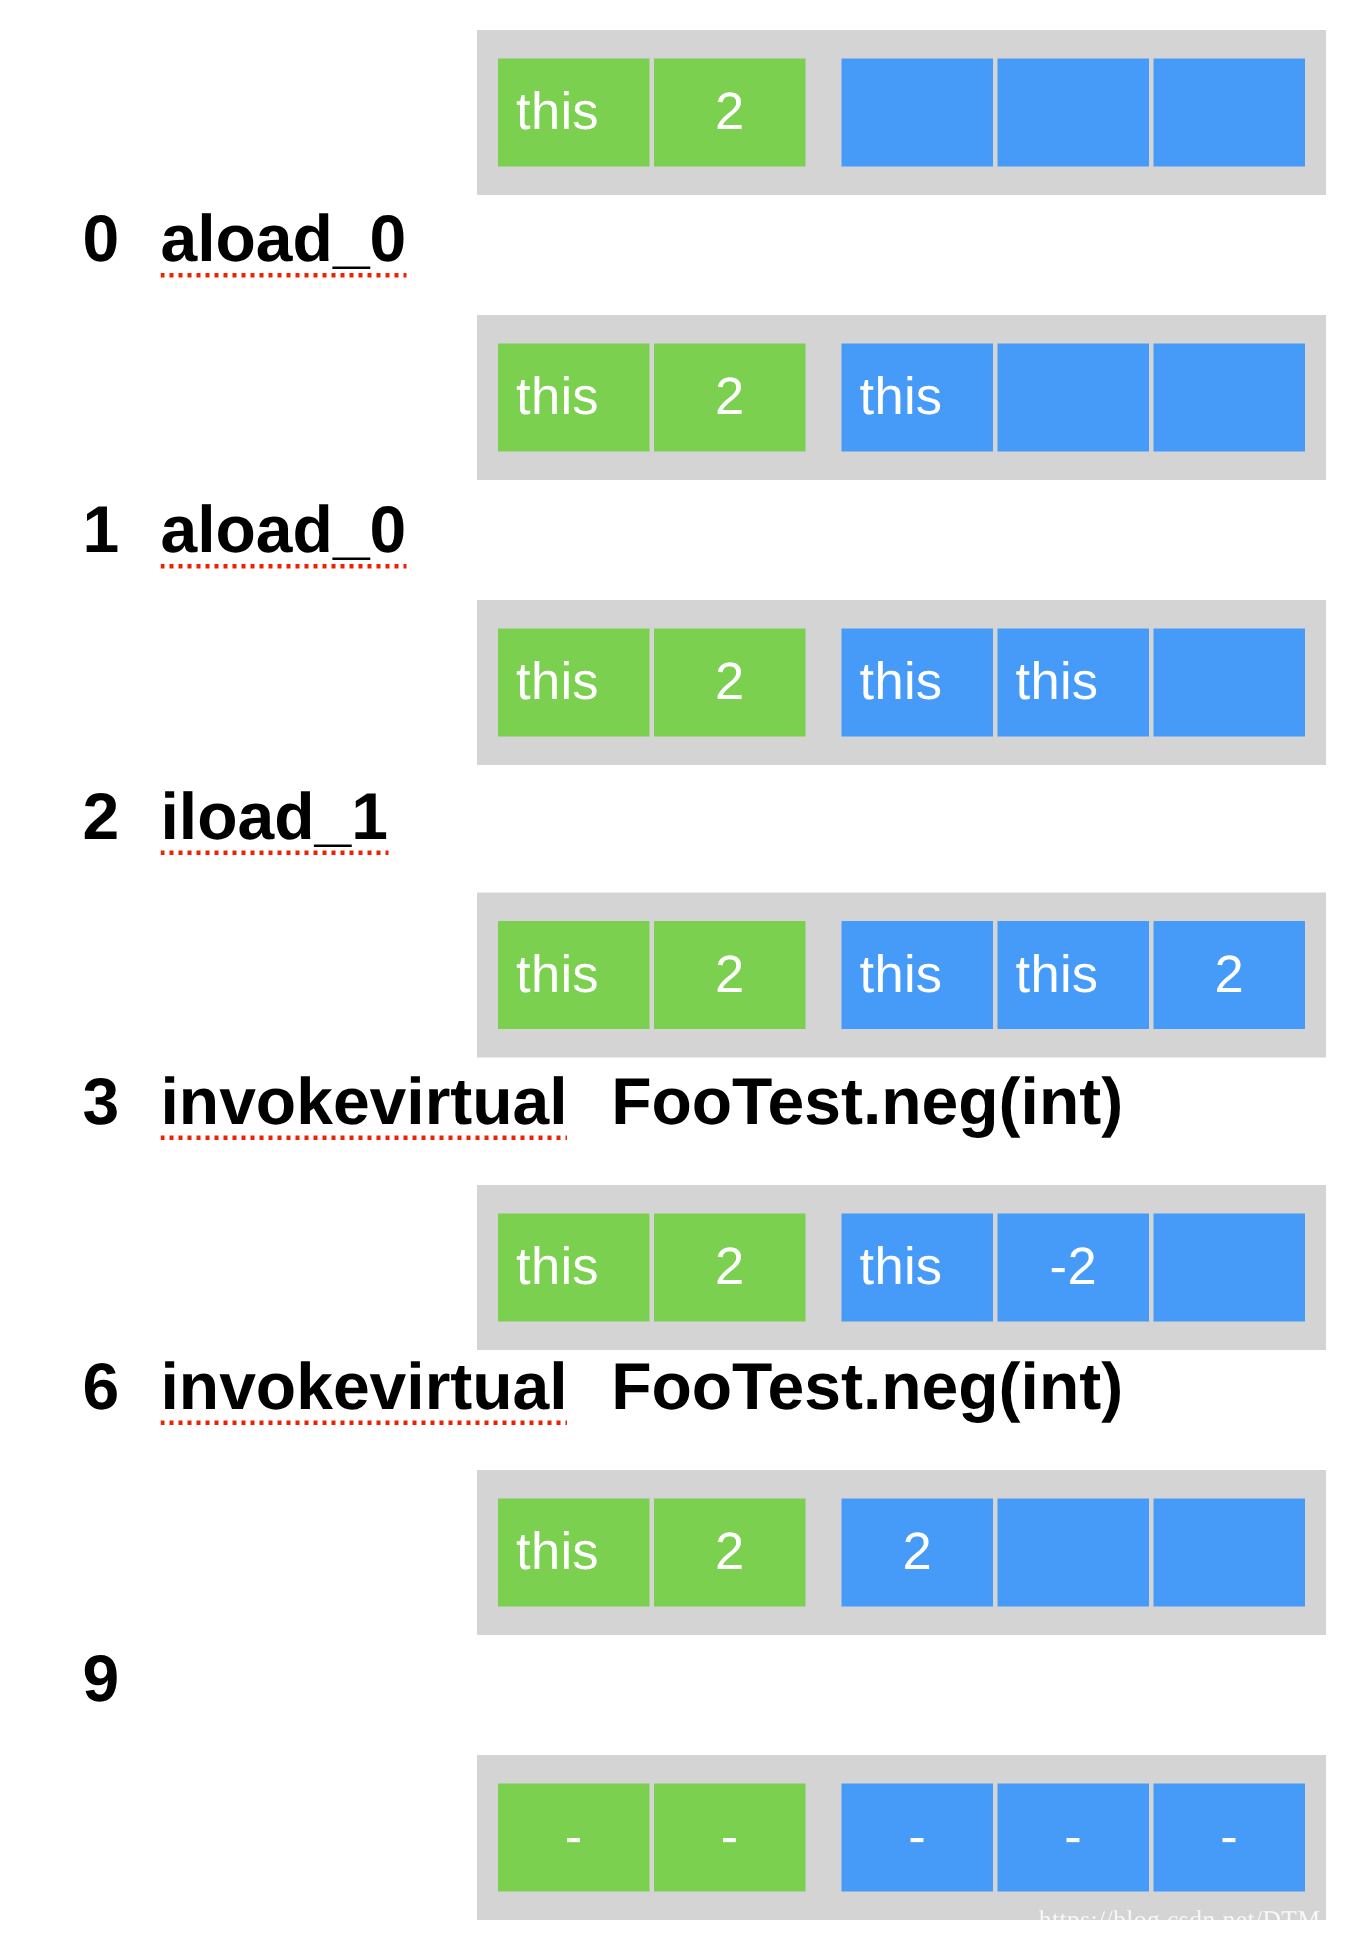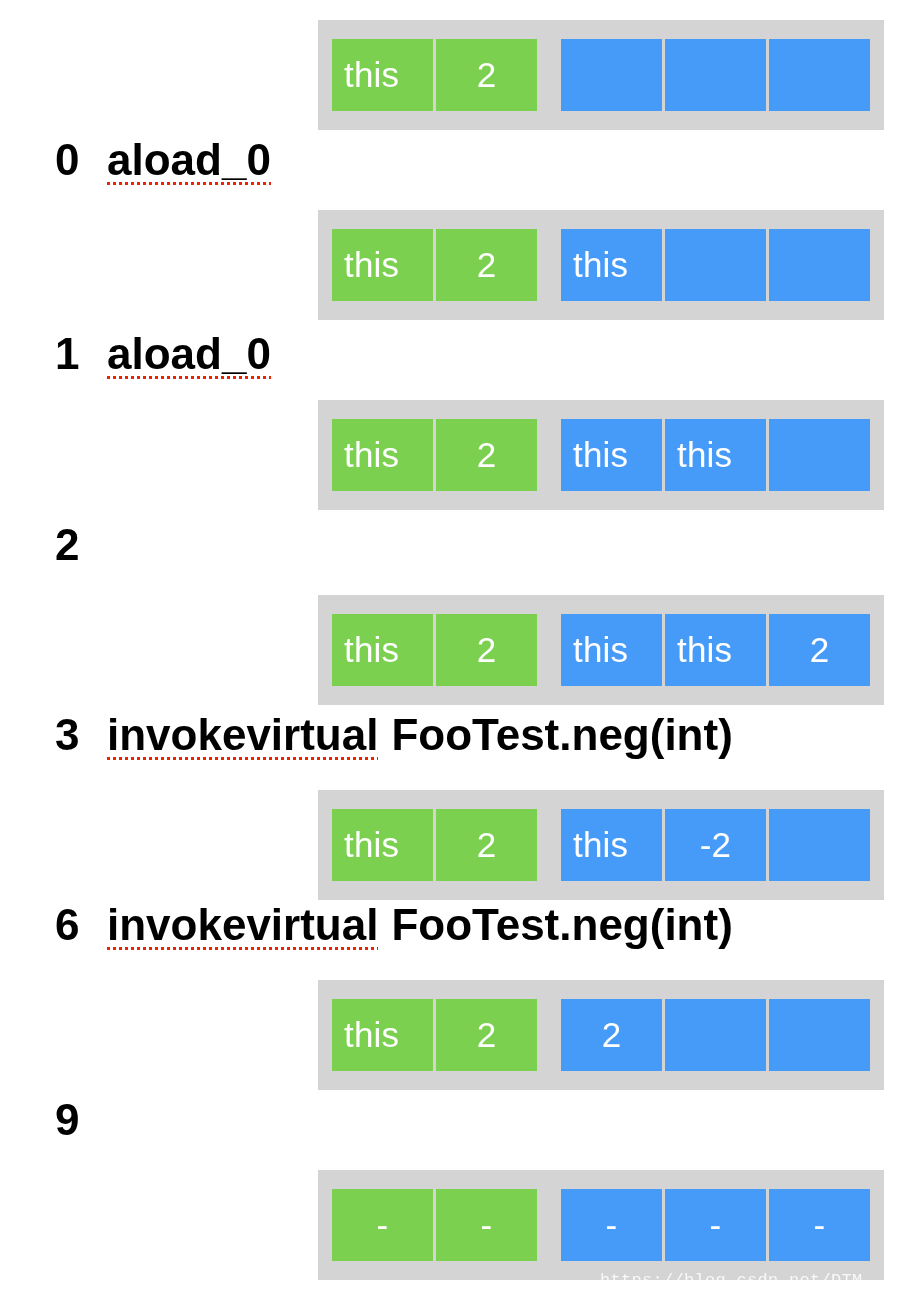--- a/index.html
+++ b/index.html
@@ -106,32 +106,32 @@
         to right,
         #ee2200 0px, #ee2200 3px,
         rgba(0,0,0,0) 3px, rgba(0,0,0,0) 6px);
     background-repeat: repeat-x;
     background-size: 6px 3px;
     background-position: 0 100%;
     padding-bottom: 3px;
   }
 
   .instruction .operand {
-    margin-left: 13px;
+    margin-left: 29px;
   }
 
   
   #watermark {
     position: absolute;
     right: 14px;
     bottom: 2px;
     color: #ffffff;
     opacity: 0.85;
     font-size: 17px;
-    font-family: Liberation Mono, monospace;
+    font-family: Liberation Serif, serif;
     letter-spacing: 0.3px;
     pointer-events: none;
     white-space: nowrap;
   }
 </style>
 </head>
 <body>
 
 <div id="diagram">
     <div class="frame" style="top: 20px;">
@@ -291,20 +291,21 @@
     <div class="instruction" style="top: 138px;">
       <span class="pc">0</span>
       <span class="mnemonic">aload_0</span>
     </div>
     <div class="instruction" style="top: 332px;">
       <span class="pc">1</span>
       <span class="mnemonic">aload_0</span>
     </div>
     <div class="instruction" style="top: 523px;">
       <span class="pc">2</span>
+      <span class="mnemonic">iload_1</span>
     </div>
     <div class="instruction" style="top: 713px;">
       <span class="pc">3</span>
       <span class="mnemonic">invokevirtual</span>
       <span class="operand">FooTest.neg(int)</span>
     </div>
     <div class="instruction" style="top: 903px;">
       <span class="pc">6</span>
       <span class="mnemonic">invokevirtual</span>
       <span class="operand">FooTest.neg(int)</span>

